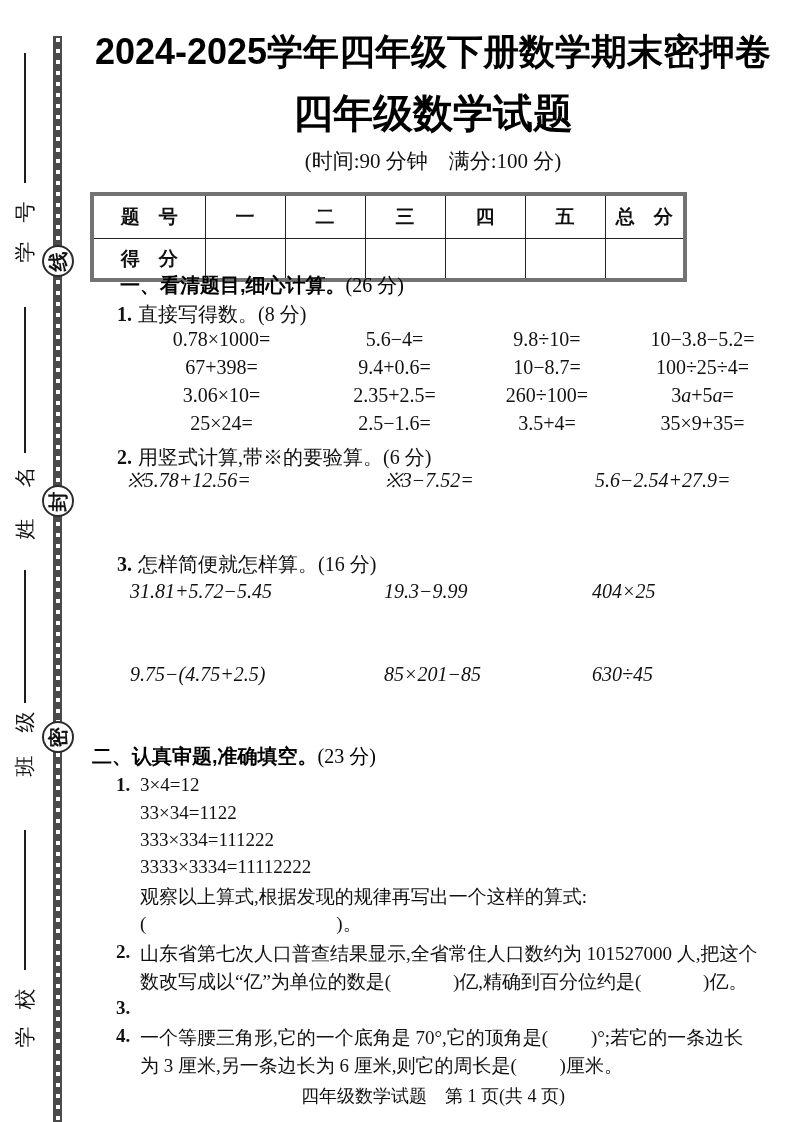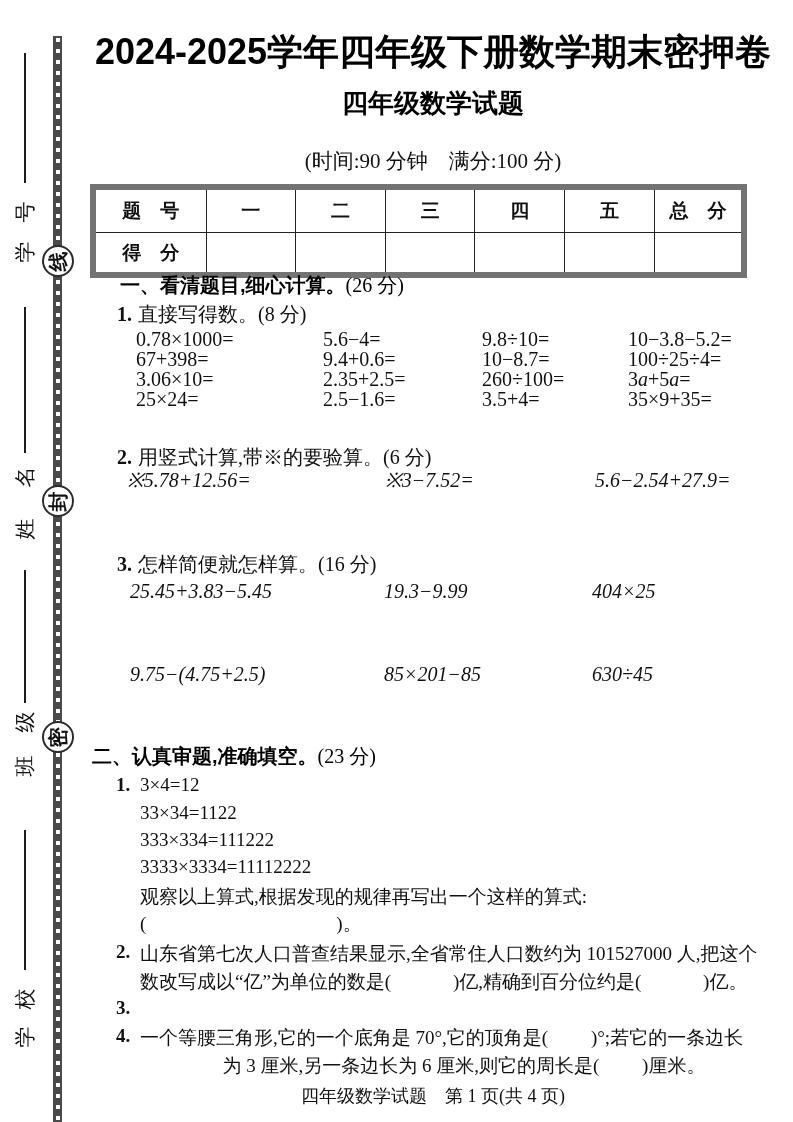--- a/index.html
+++ b/index.html
@@ -26,50 +26,50 @@
     font-size:21px; transform:rotate(-90deg); line-height:26px;
   }
   
   .title1, .title2, .info-line, .footer { position:absolute; left:80px; width:706px; text-align:center; }
   .title1 {
     top:28px; font-family:"Liberation Sans","DejaVu Sans",sans-serif;
     font-weight:900; font-size:36px; color:#000; letter-spacing:0;
   }
   .title2 {
     top:86px; font-family:Liberation Mono, monospace;
-    font-weight:900; font-size:26px; color:#000;
+    font-weight:900; font-size:40px; color:#000;
   }
   .info-line { top:147px; font-size:21px; white-space:pre; }
   
   table.score-table {
-    position:absolute; left:90px; top:184px; width:657px;
-    border-collapse:collapse; table-layout:fixed; border:6px solid #737373;
+    position:absolute; left:90px; top:192px; width:597px;
+    border-collapse:collapse; table-layout:fixed; border:4px solid #737373;
   }
   .score-table th, .score-table td { border:1px solid #222; text-align:center; white-space:pre; }
   .score-table th {
     height:40px; font-family:"Liberation Sans","DejaVu Sans",sans-serif;
     font-weight:bold; font-size:19px;
   }
   .score-table td {
     height:37px; font-family:"Liberation Sans","DejaVu Sans",sans-serif;
     font-weight:bold; font-size:19px;
   }
   
   .sec-heading {
     position:absolute; left:92px;
     font-family:"Liberation Sans","DejaVu Sans",sans-serif; font-weight:bold;
     font-size:20px; white-space:pre; color:#000;
   }
   .sec-heading .score-part { font-family:"Liberation Serif","DejaVu Serif",serif; font-weight:normal; }
   .q-title { position:absolute; left:117px; font-size:20px; white-space:pre; }
   .q-title b { margin-right:6px; }
   .calc-grid {
-    position:absolute; left:136px; top:329px; display:grid;
-    grid-template-columns:187px 159px 146px 165px; 
-    font-size:20px; line-height:20px; white-space:pre;
+    position:absolute; left:128px; top:329px; display:grid;
+    grid-template-columns:187px 159px 146px 165px; row-gap:8px;
+    font-size:20px; line-height:20px; white-space:pre;text-align:center;
   }
   .row3 { position:absolute; display:grid; font-size:20px; line-height:20px; white-space:pre;font-style:italic; }
   .row3.q2 { left:127px; top:470px; grid-template-columns:258px 210px 190px; }
   .row3.q3a { left:130px; top:581px; grid-template-columns:254px 208px 180px; }
   .row3.q3b { left:130px; top:664px; grid-template-columns:254px 208px 180px; }
   
   .item-num { position:absolute; left:116px; font-size:19px; font-weight:bold; white-space:pre; }
   .fill-line { position:absolute; left:140px; width:648px; font-size:19px; white-space:pre; }
   .fill-line i { font-style:italic; }
   .footer { top:1084px; font-size:18px; white-space:pre; }
@@ -168,21 +168,21 @@
 
   <div class="row3 q2">
     <span>※5.78+12.56=</span>
     <span>※3−7.52=</span>
     <span>5.6−2.54+27.9=</span>
   </div>
 
   <div class="q-title" style="top:551px;"><b>3.</b><span>怎样简便就怎样算。(16 分)</span></div>
 
   <div class="row3 q3a">
-    <span>25.45+3.83−5.45</span>
+    <span>31.81+5.72−5.45</span>
     <span>19.3−9.99</span>
     <span>404×25</span>
   </div>
   <div class="row3 q3b">
     <span>9.75−(4.75+2.5)</span>
     <span>85×201−85</span>
     <span>630÷45</span>
   </div>
 
   <div class="sec-heading" style="top:743px;"><span>二、认真审题,准确填空。</span><span class="score-part">(23 分)</span></div>
@@ -196,17 +196,17 @@
   <div class="fill-line" style="top:911px;">(                                        )。</div>
 
   <div class="item-num" style="top:941px;">2.</div>
   <div class="fill-line" style="top:941px;">山东省第七次人口普查结果显示,全省常住人口数约为 101527000 人,把这个</div>
   <div class="fill-line" style="top:969px;">数改写成以“亿”为单位的数是(             )亿,精确到百分位约是(             )亿。</div>
 
   <div class="item-num" style="top:997px;">3.</div>
 
   <div class="item-num" style="top:1025px;">4.</div>
   <div class="fill-line" style="top:1025px;">一个等腰三角形,它的一个底角是 70°,它的顶角是(         )°;若它的一条边长</div>
-  <div class="fill-line" style="top:1053px;text-align:center;">为 3 厘米,另一条边长为 6 厘米,则它的周长是(         )厘米。</div>
+  <div class="fill-line" style="top:1053px;">为 3 厘米,另一条边长为 6 厘米,则它的周长是(         )厘米。</div>
 
   <div class="footer">四年级数学试题　第 1 页(共 4 页)</div>
 
 </div>
 
 </body></html>

